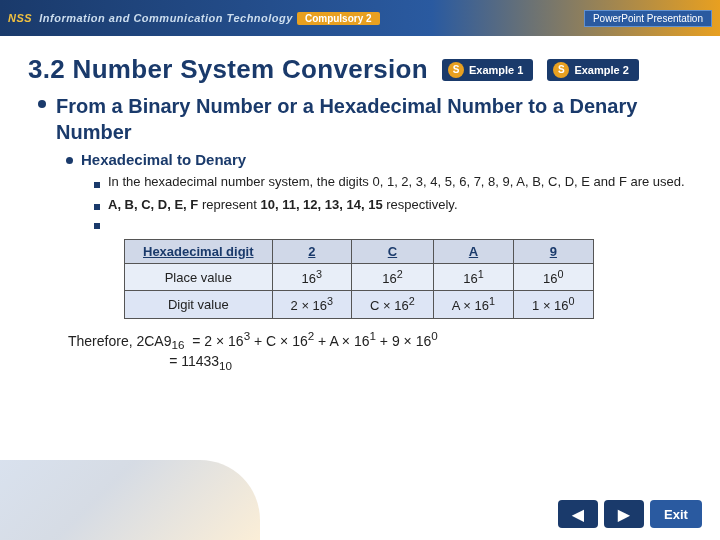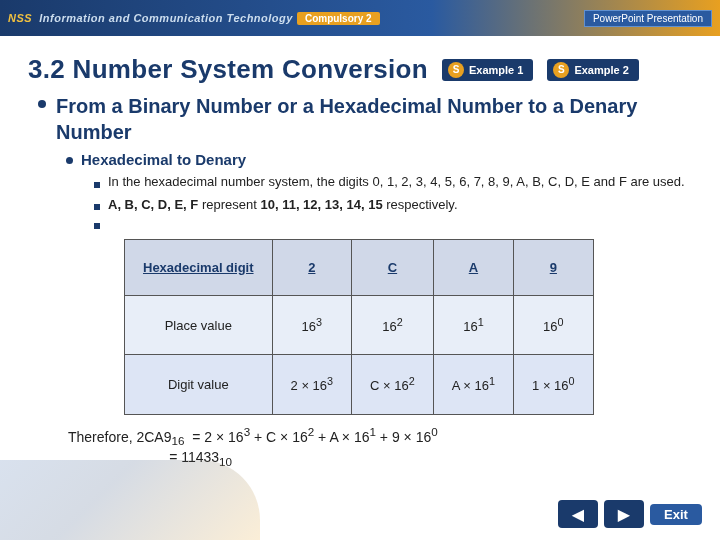--- a/index.html
+++ b/index.html
@@ -173,21 +173,21 @@
     }
 
     
     .hex-table {
       margin: 10px 0 10px 30px;
       border-collapse: collapse;
       font-size: 13px;
     }
     .hex-table td {
       border: 1px solid #555;
-      padding: 20px 18px;
+      padding: 4px 18px;
       text-align: center;
       color: #222;
     }
     .hex-table tr:first-child td {
       background: #d0d8e8;
       font-weight: bold;
       color: #1a3a6b;
       text-decoration: underline;
     }
     .hex-table tr:nth-child(2) td {
@@ -227,21 +227,21 @@
       align-items: center;
       justify-content: center;
       cursor: pointer;
       color: white;
       font-size: 16px;
     }
     .exit-btn {
       background: #2a5aa0;
       border-radius: 4px;
       width: 52px;
-      height: 21px;
+      height: 28px;
       display: flex;
       align-items: center;
       justify-content: center;
       cursor: pointer;
       color: white;
       font-size: 13px;
       font-weight: bold;
     }
 
     

